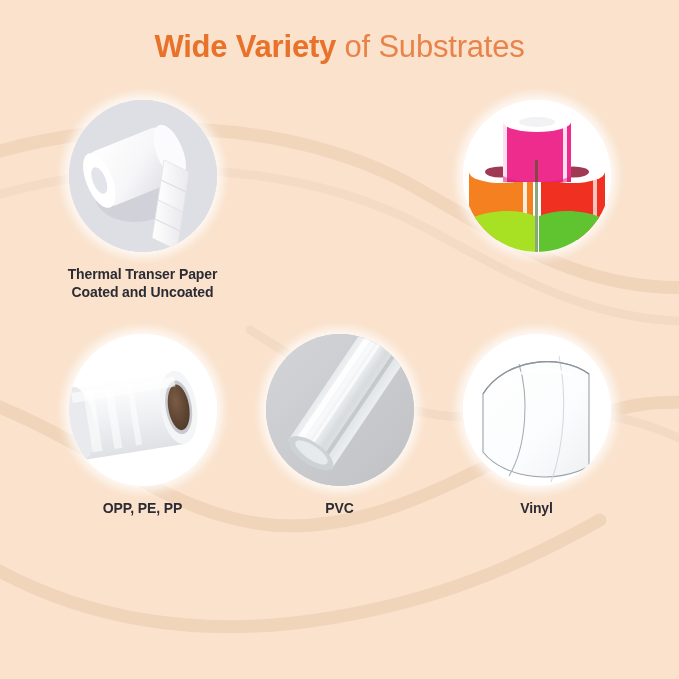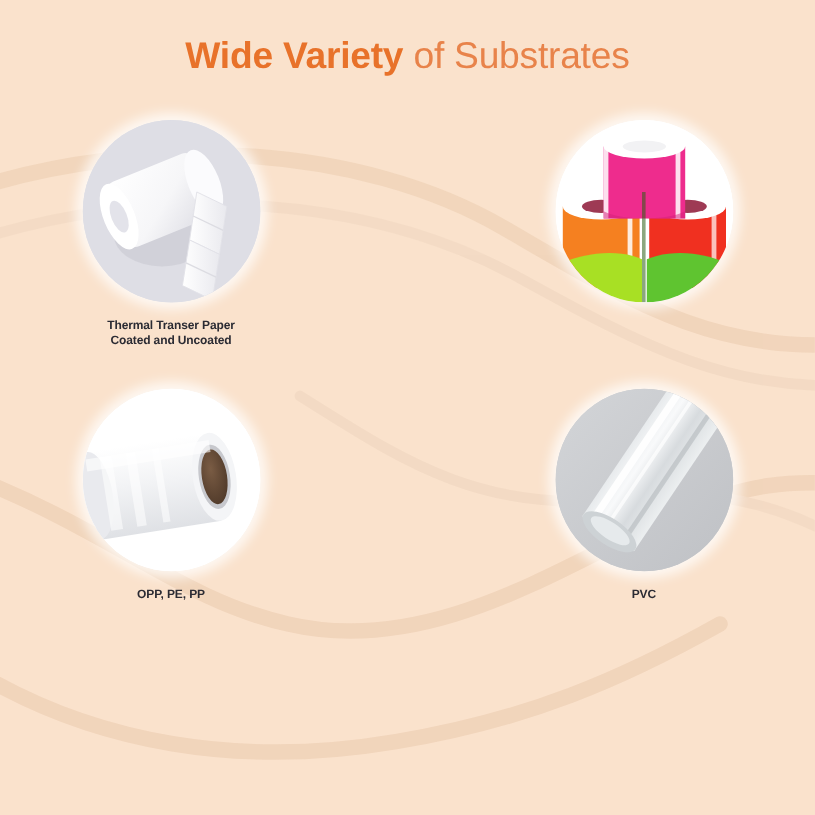--- a/index.html
+++ b/index.html
@@ -81,21 +81,21 @@
     border-radius: 50%;
     position: relative;
     overflow: hidden;
     background: #ffffff;
     box-shadow: 0 0 10px 6px rgba(255,255,255,0.75);
   }
   .circle svg { display: block; width: 100%; height: 100%; }
 
   .caption {
     margin-top: 14px;
-    font-size: 10px;
+    font-size: 14px;
     font-weight: bold;
     color: #2b2b33;
     text-align: center;
     line-height: 1.28;
     letter-spacing: -0.1px;
     white-space: pre-line;
   }
   .cell.bottom .caption { }
 </style>
 </head>
@@ -256,16 +256,37 @@
               <rect x="68" y="-20" width="3" height="150" fill="#ffffff" opacity="0.7"></rect>
               <rect x="86" y="-20" width="4" height="150" fill="#aeb4b8" opacity="0.55"></rect>
               <ellipse cx="74" cy="128" rx="26" ry="11" fill="#cdd2d5"></ellipse>
               <ellipse cx="74" cy="127" rx="19" ry="7" fill="#e6eaec"></ellipse>
             </g>
           </svg>
         </div>
         <div class="caption">PVC</div>
       </div>
 
+      <div class="cell bottom">
+        <div class="circle">
+          <svg viewBox="0 0 148 152" xmlns="http://www.w3.org/2000/svg">
+            <defs>
+              <linearGradient id="vinG" x1="0" y1="0" x2="1" y2="1">
+                <stop offset="0%" stop-color="#ffffff"></stop>
+                <stop offset="60%" stop-color="#fbfcfd"></stop>
+                <stop offset="100%" stop-color="#eef1f3"></stop>
+              </linearGradient>
+            </defs>
+            <rect width="148" height="152" fill="#ffffff"></rect>
+
+            <path d="M20,60 C40,26 96,18 126,40 L126,132 C96,150 42,146 20,118 Z" fill="url(#vinG)" stroke="#9aa1a8" stroke-width="1.1"></path>
+            <path d="M56,30 C66,62 64,112 46,142" fill="none" stroke="#a8afb5" stroke-width="1.1"></path>
+            <path d="M96,22 C104,60 102,110 88,148" fill="none" stroke="#d6dade" stroke-width="1.1"></path>
+            <path d="M20,60 C40,26 96,18 126,40" fill="none" stroke="#8e949c" stroke-width="1.3"></path>
+            <path d="M30,58 C46,36 84,30 108,42" fill="none" stroke="#ffffff" stroke-width="3" opacity="0.85"></path>
+          </svg>
+        </div>
+        <div class="caption">Vinyl</div>
+      </div>
     </div>
 
   </div>
 </div>
 
 </body></html>

